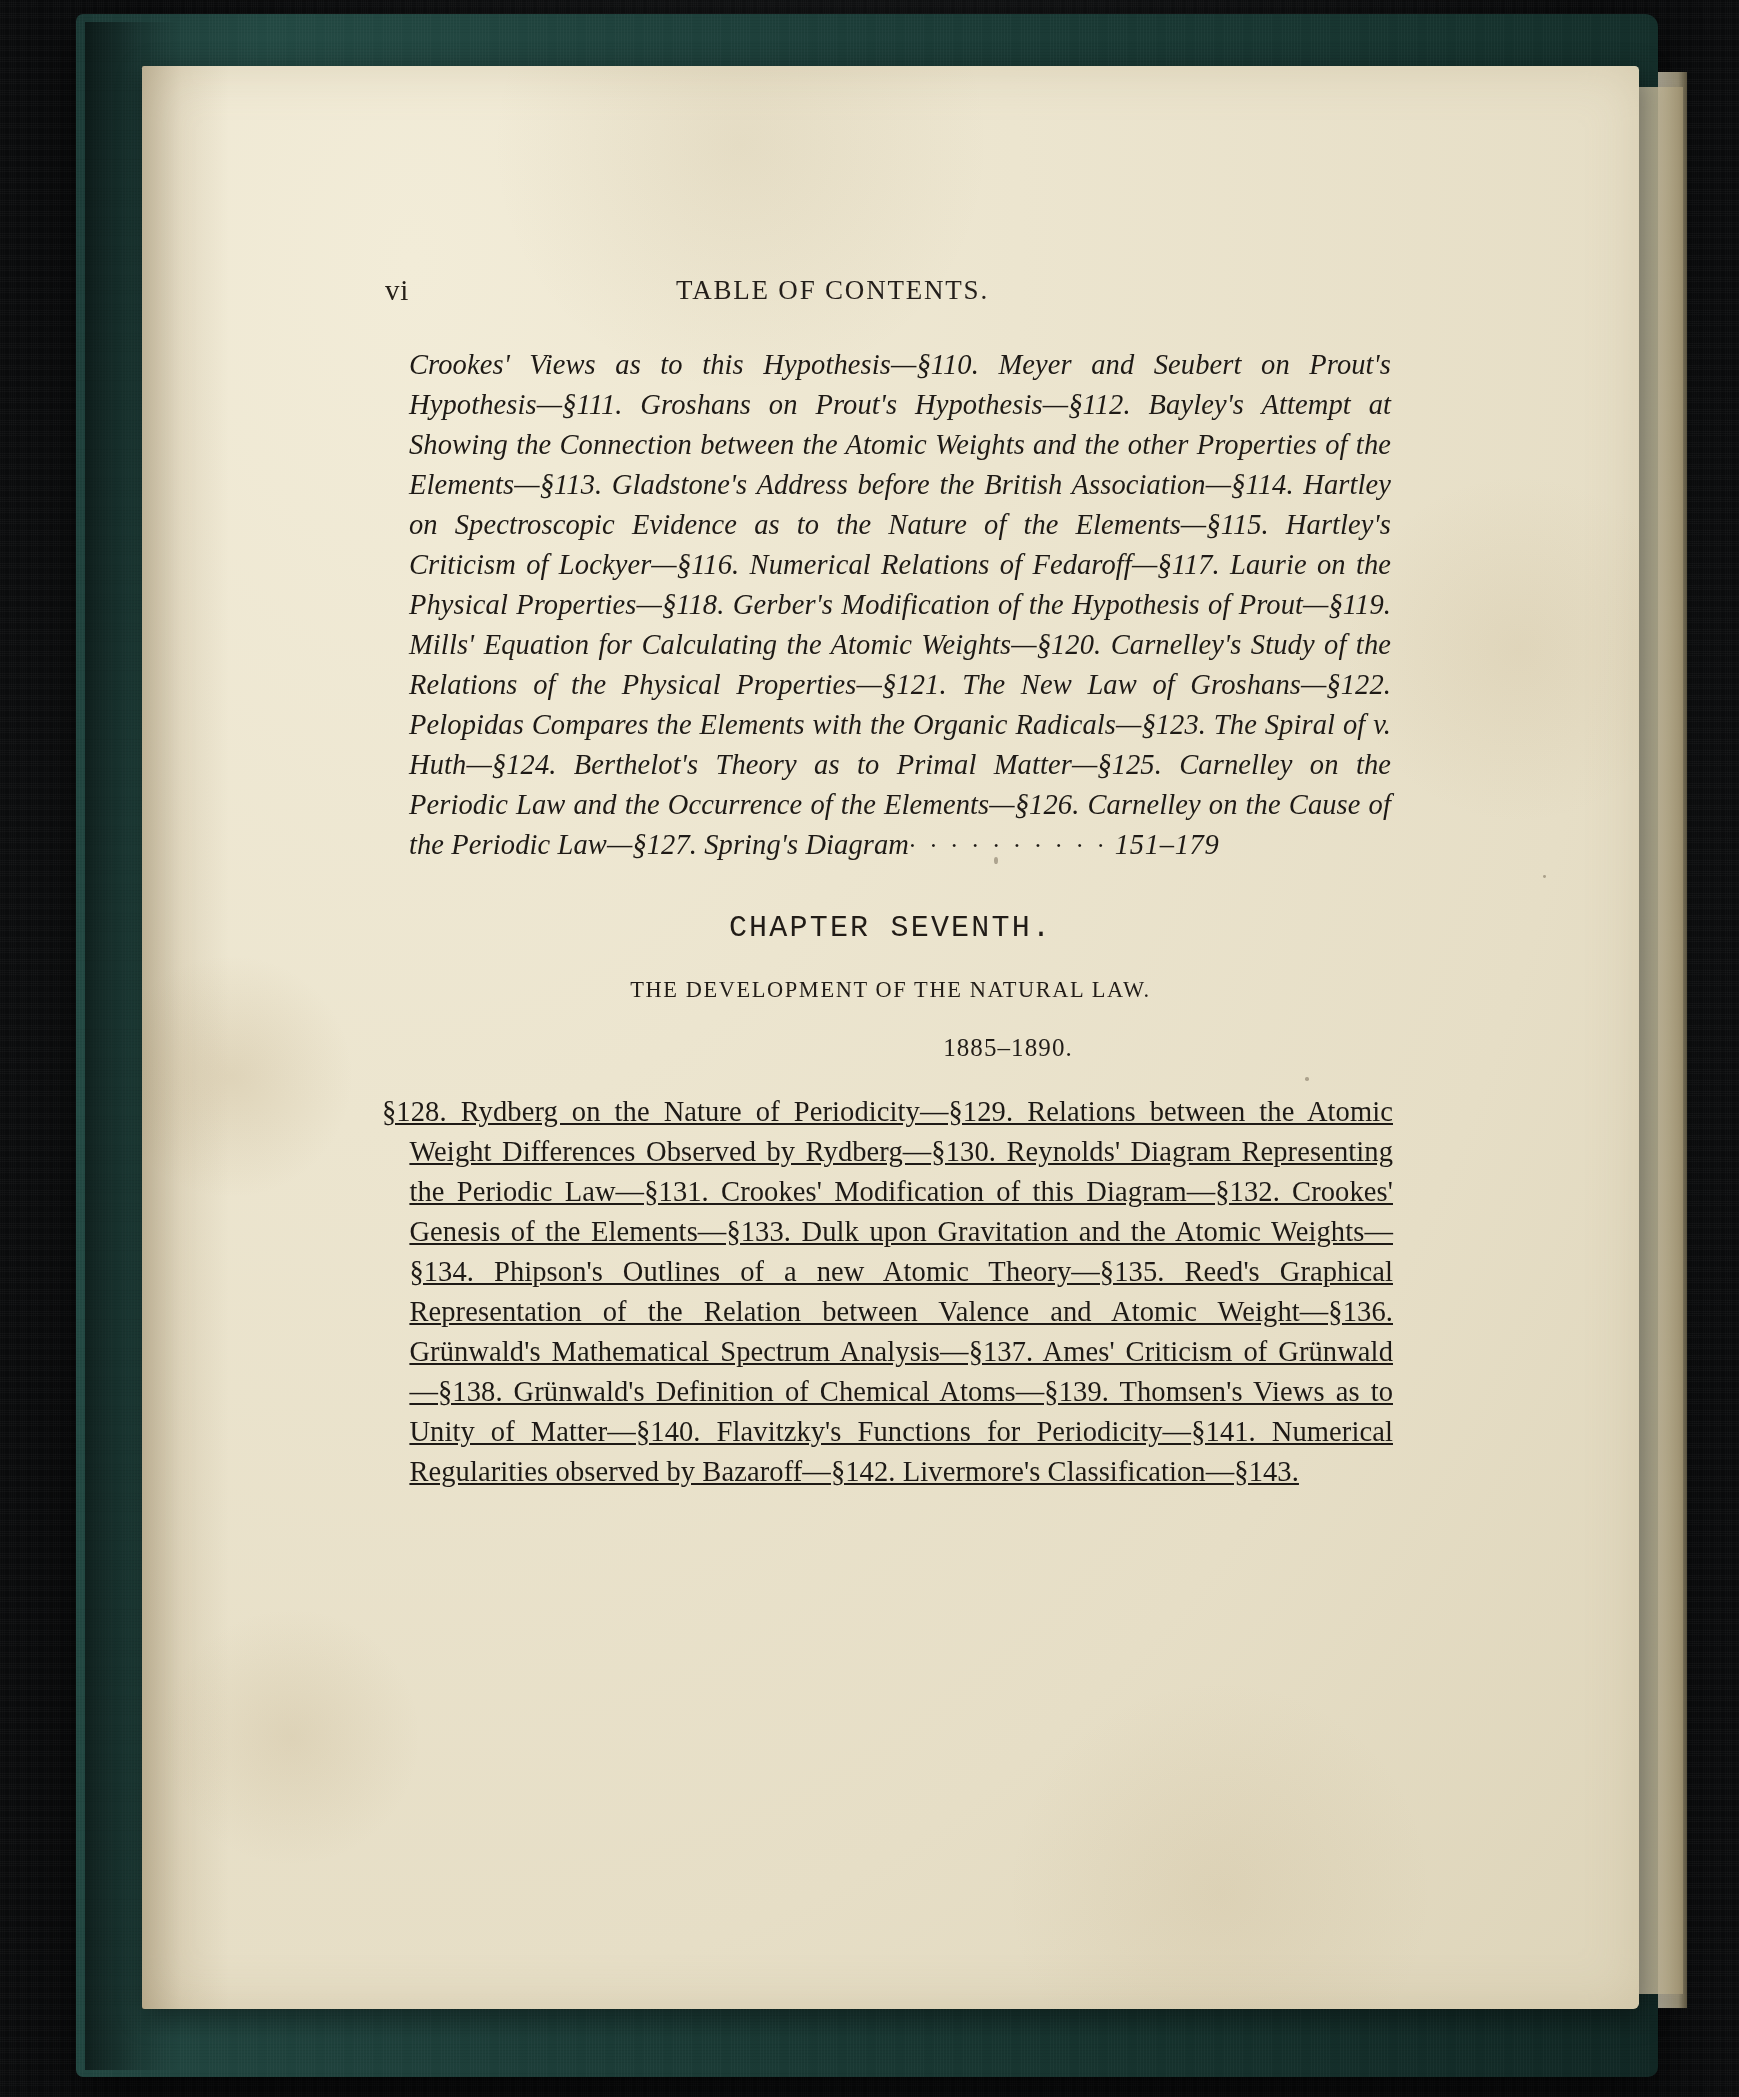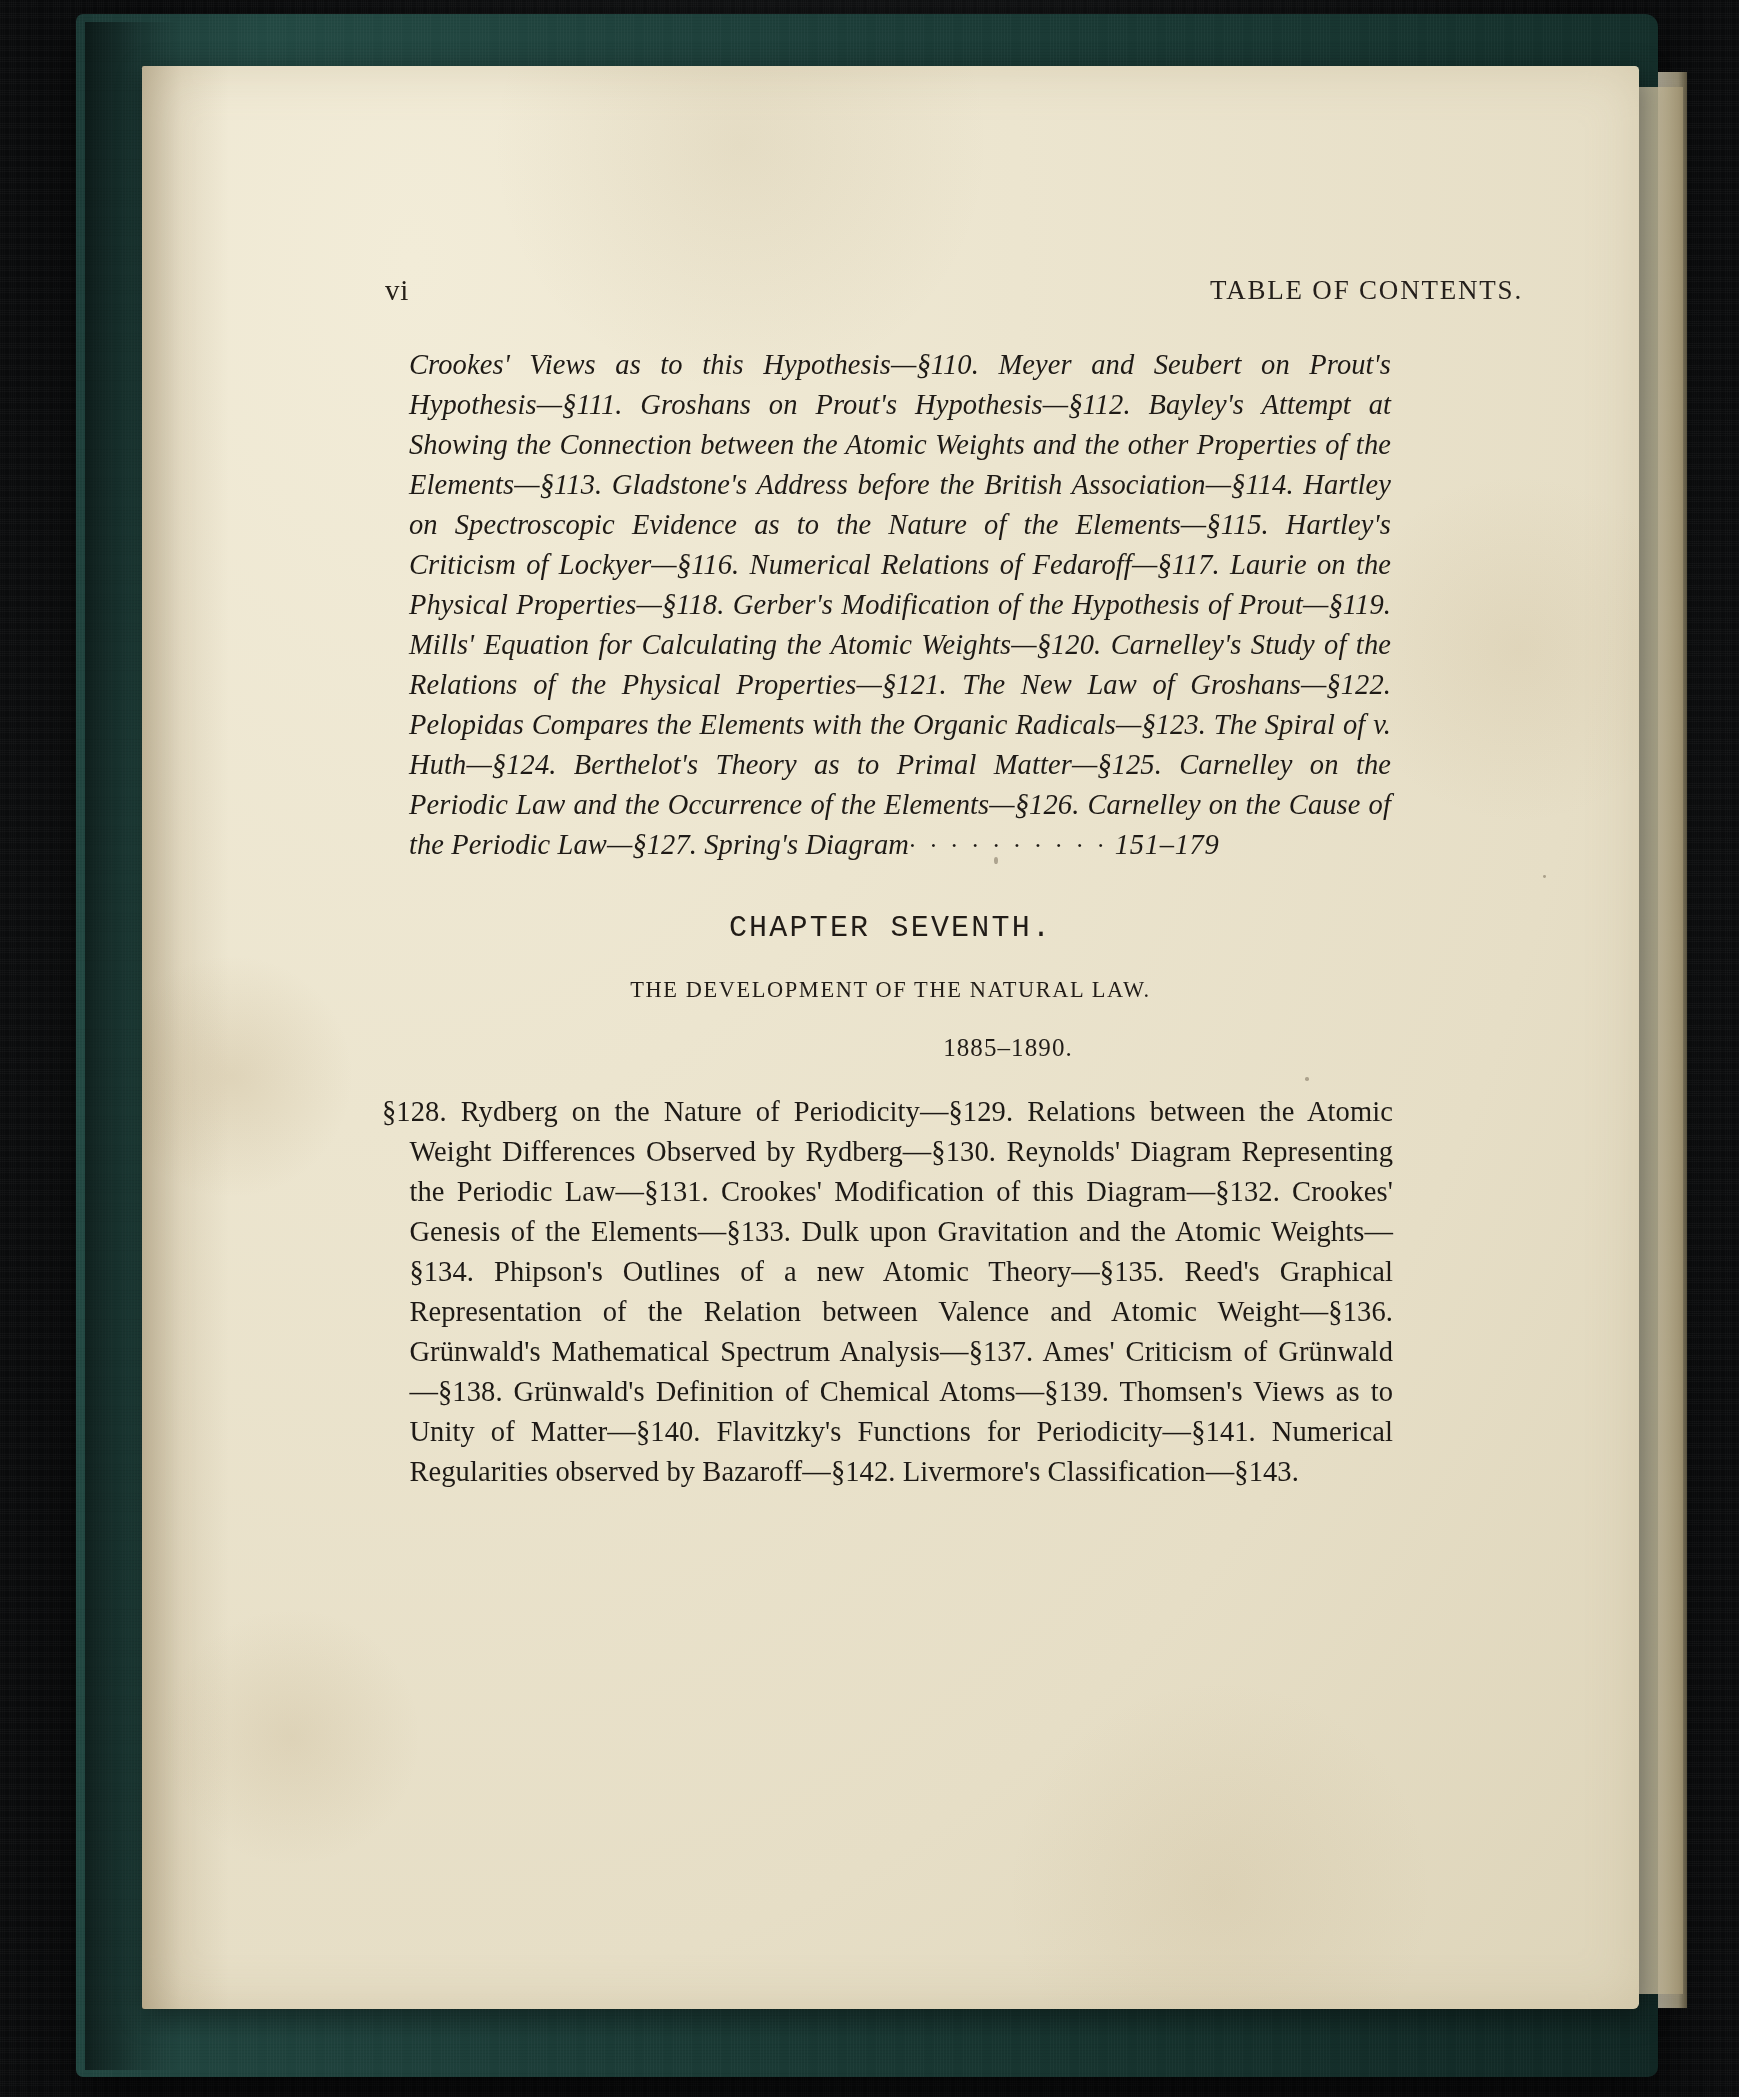--- a/index.html
+++ b/index.html
@@ -126,21 +126,21 @@
     width: 1497px;
     height: 1943px;
     padding: 8px;
   }
 
   .running-head {
     position: absolute;
     top: 209px;
     left: 0;
     width: 1381px;
-    text-align: right;
+    text-align: center;
     font-size: 27px;
     letter-spacing: 1.8px;
     color: #241f1b;
     font-family: "Liberation Serif", serif;
   }
   .folio {
     position: absolute;
     top: 208px;
     left: 243px;
     font-size: 29px;
@@ -200,20 +200,21 @@
   #para2 {
     top: 1026px;
     left: 240px;
     width: 1011px;
     text-indent: 0;
   }
   #para2 .hang {
     display: block;
     text-indent: -27.4px;
     padding-left: 27.4px;
+    text-decoration: underline;
   }
 
   .leader {
     letter-spacing: 4.3px;
     font-size: 24.6px;
   }
   .pagerange {
     letter-spacing: 0.7px;
   }
 

